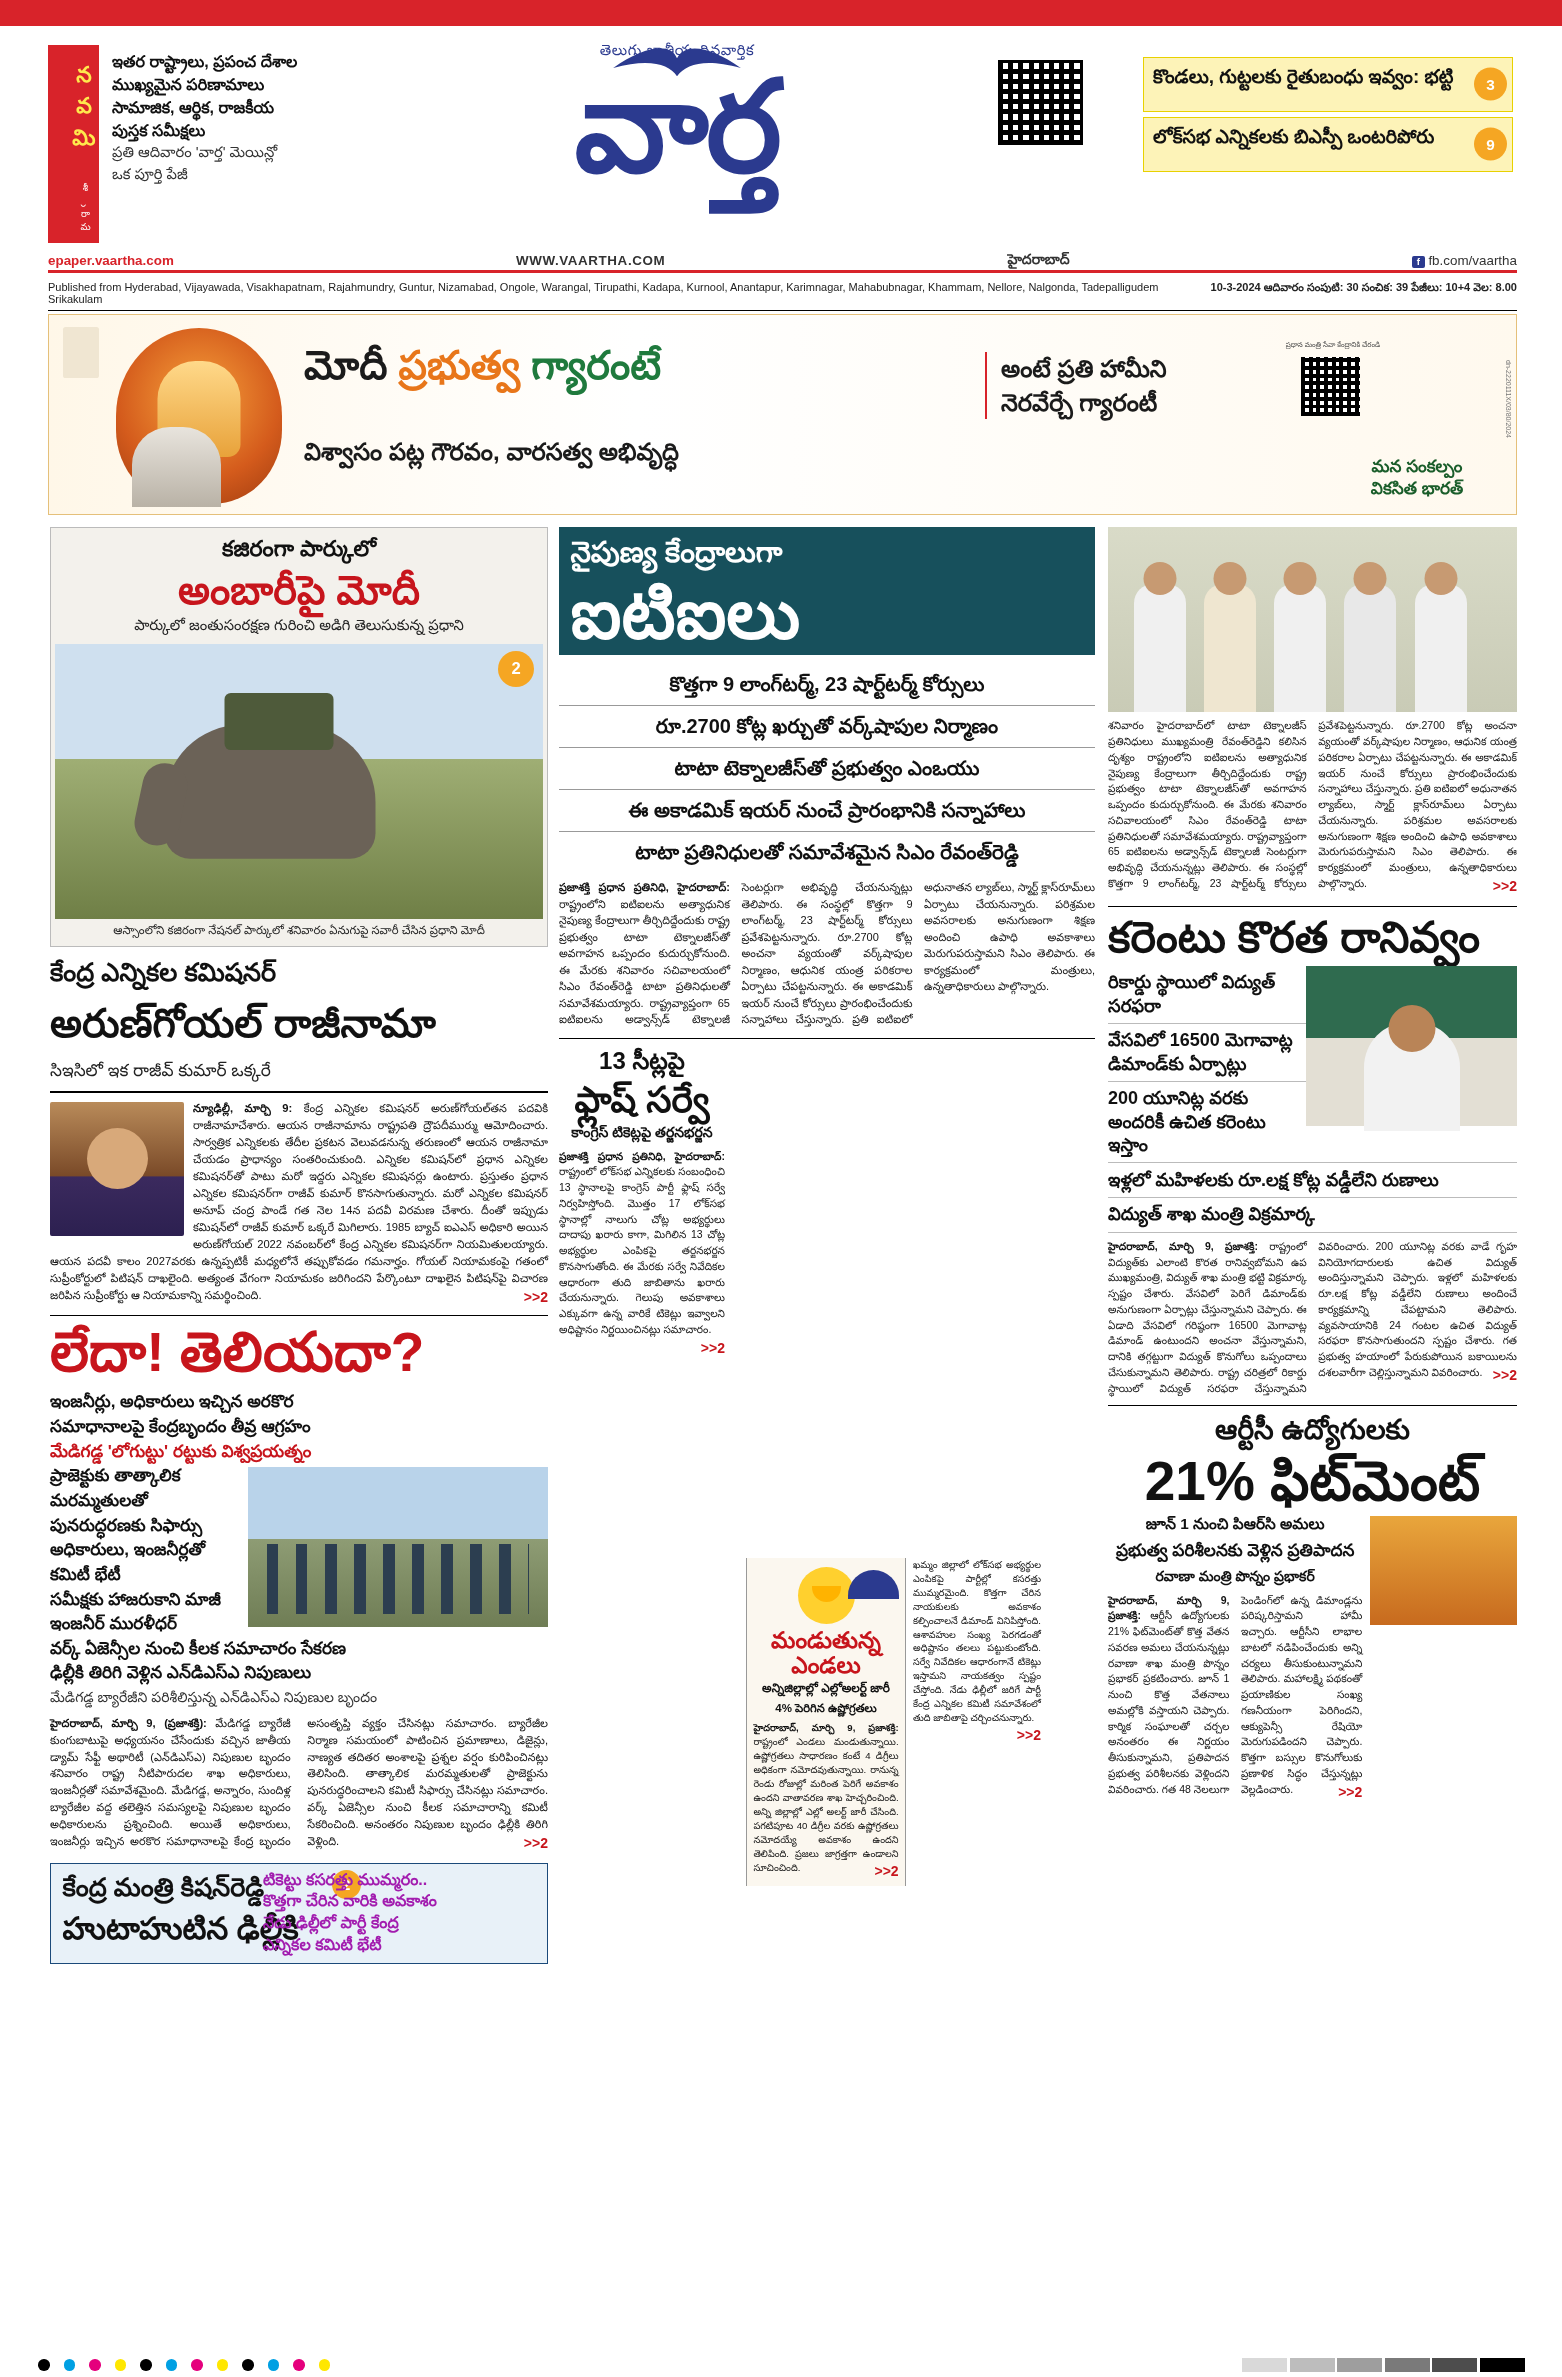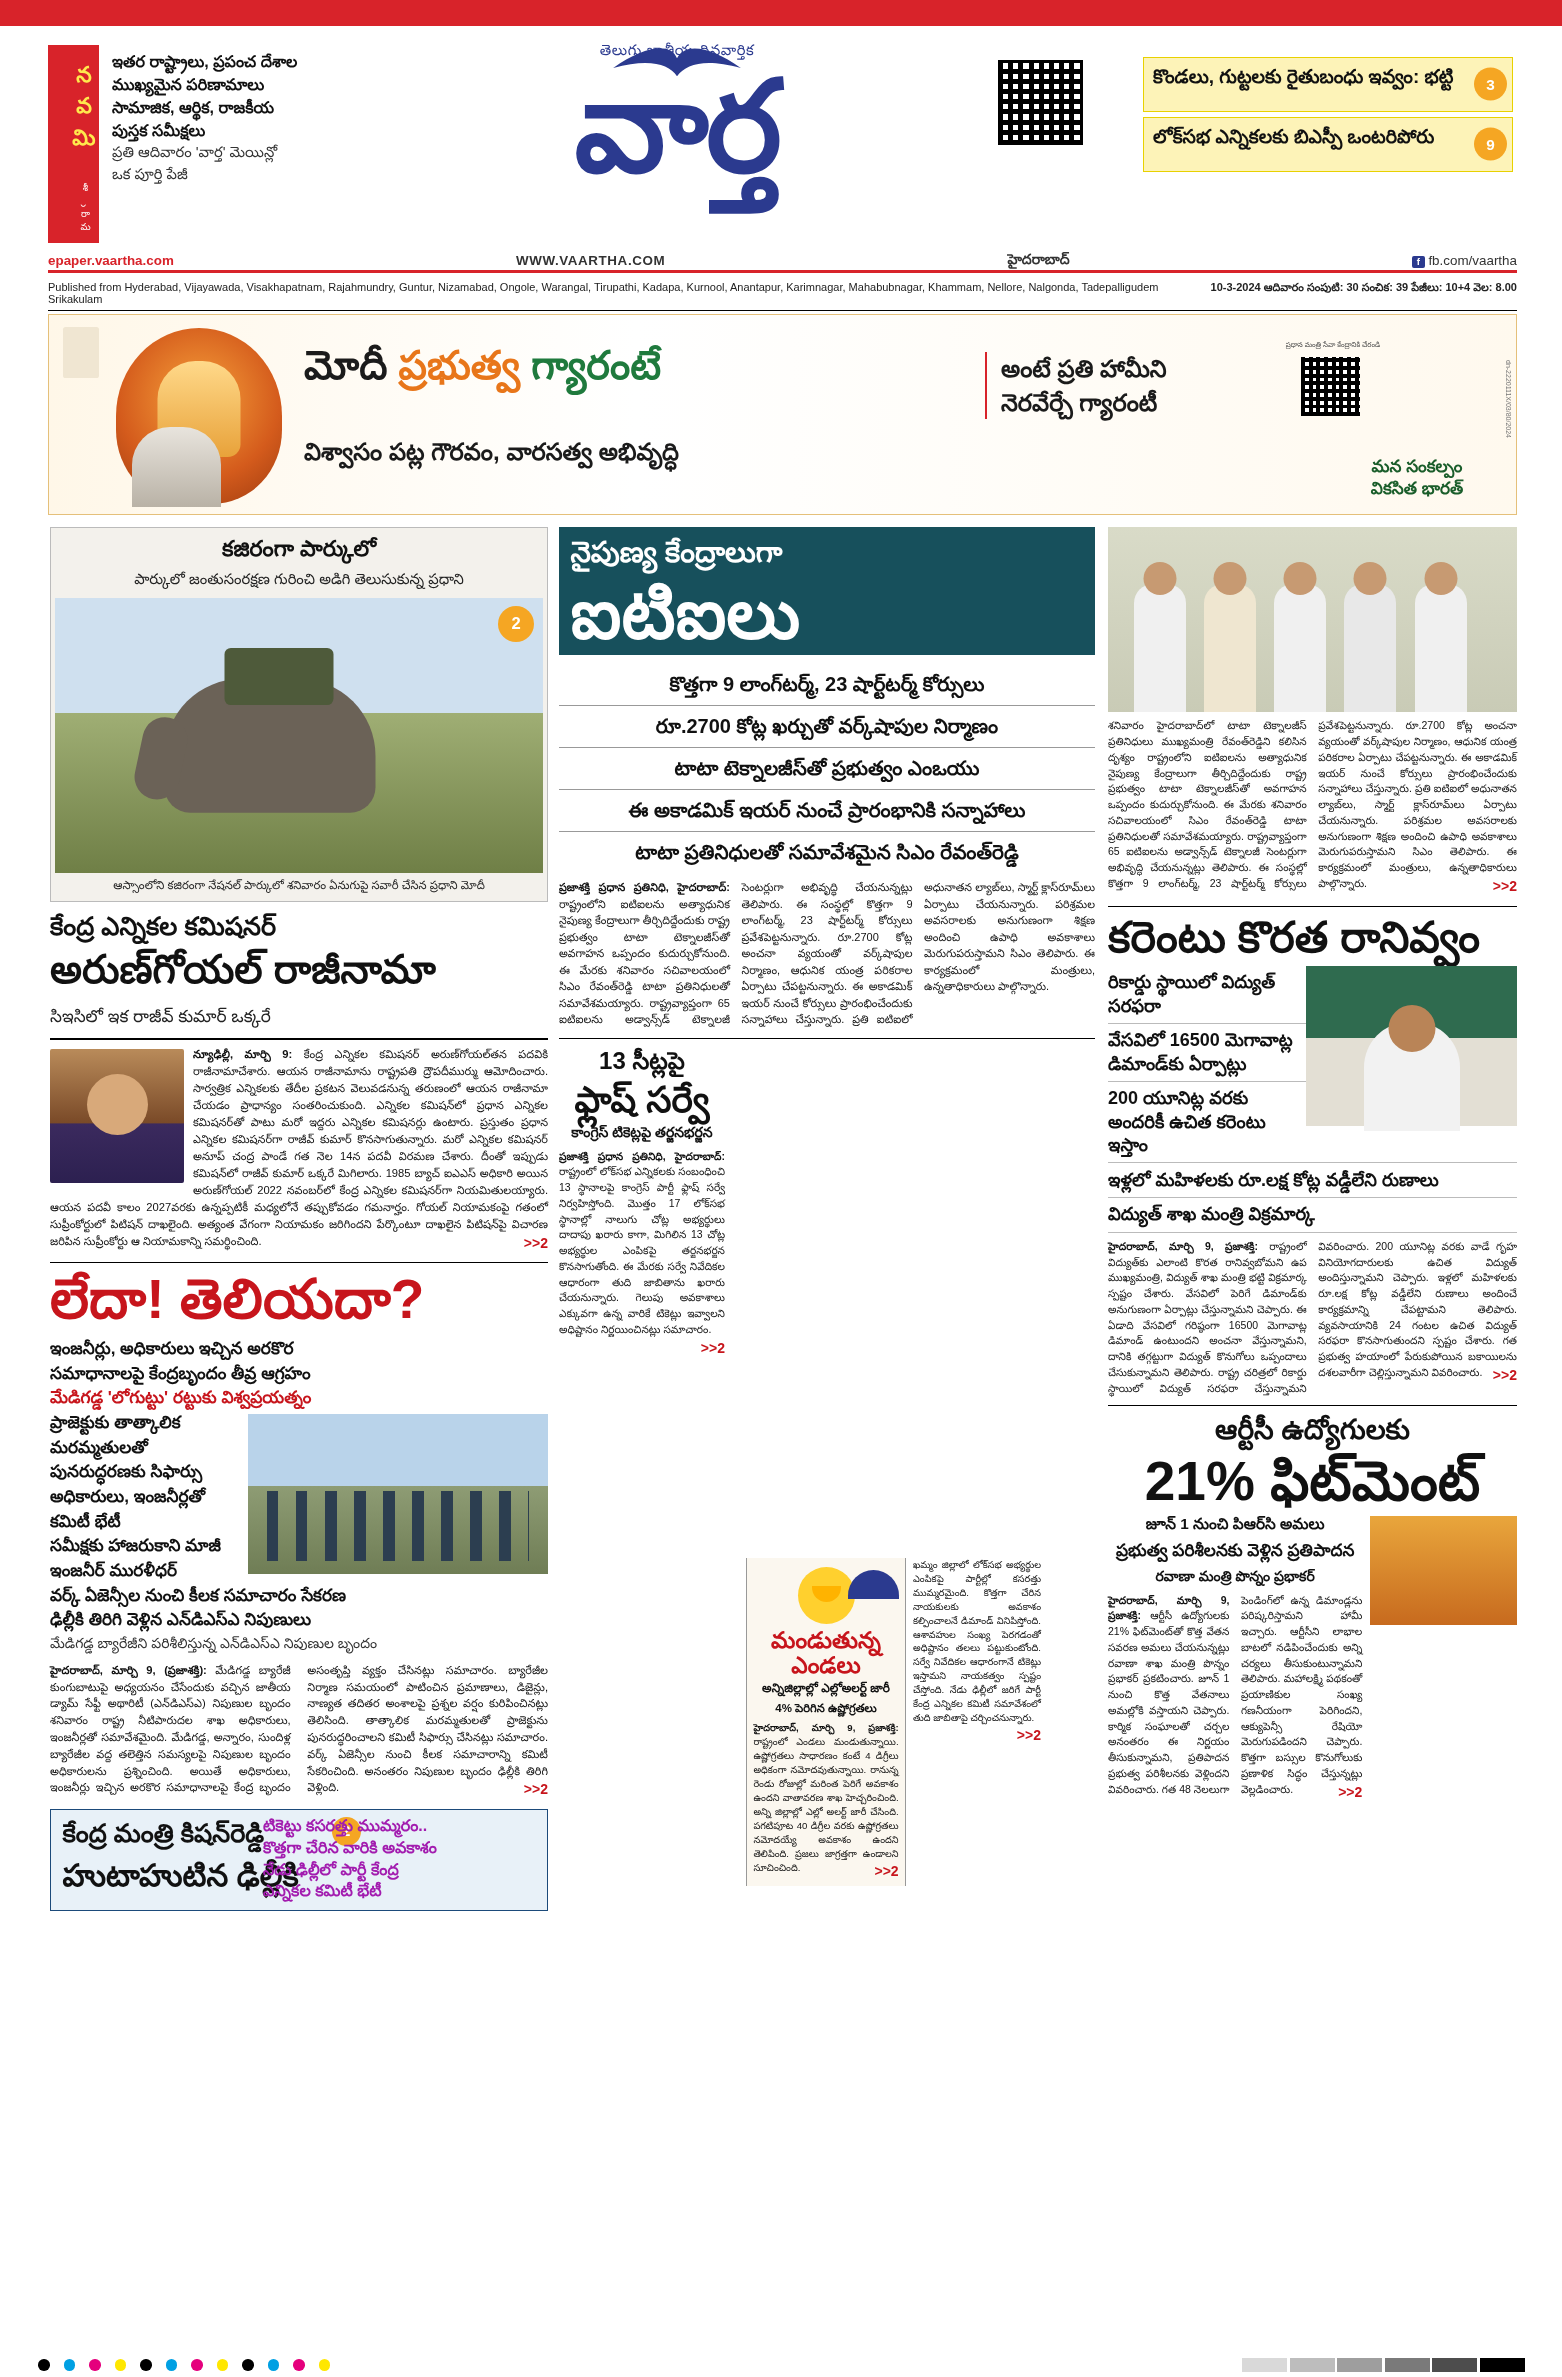--- a/index.html
+++ b/index.html
@@ -281,21 +281,21 @@
   .pc-bubble {
     position: absolute; right: 9px; top: 7.7px;
     width: 36px; height: 36px; border-radius: 50%;
     background: #f5a623; color: #fff; font-size: 16.6px; font-weight: bold;
     display:flex; align-items:center; justify-content:center;
   }
   .pc-caption { font-size: 11.5px; color: #222; padding: 2.6px 7.7px 6.4px; text-align: center;}
 
   .left-head1 { text-align: left; margin-top: 10.2px; }
   .lh1-a { font-size: 25.5px; font-weight: bold; color: #111; }
-  .lh1-b { font-size: 40px; font-weight: bold; color: #111; line-height: 1.1; margin-top: 0;}
+  .lh1-b { font-size: 40px; font-weight: bold; color: #111; line-height: 1.1; margin-top: 8px;}
   .lh1-c { font-size: 17px; color: #222; margin-top: 16px; }
   .left-rule { height: 1.9px; background: #000; margin: 7.7px 0 6.4px; }
 
   .goyal-body { position: relative; font-size: 11.2px; line-height: 1.52; color: #111; text-align: justify; }
   .goyal-photo {
     float: left;
     width: 134px; height: 134px;
     margin: 2.6px 9px 3.8px 0;
     background: linear-gradient(#b98b5a 0%, #7a4a28 55%, #3b2a5e 56%, #2c2050 100%);
     border-radius: 1.9px;
@@ -509,20 +509,21 @@
     <div class="modi-sidecode">dn-2220111X/03/80/2024</div>
   </div>
 
   <div class="content">
 
     <div class="col-left">
 
       <div class="photo-card">
         <div class="pc-head">
           <div class="pc-kicker">కజిరంగా పార్కులో</div>
+          <div class="pc-title">అంబారీపై మోదీ</div>
           <div class="pc-sub">పార్కులో జంతుసంరక్షణ గురించి అడిగి తెలుసుకున్న ప్రధాని</div>
         </div>
         <div class="pc-image">
           <div class="pc-elephant"></div>
           <div class="pc-howdah"></div>
           <div class="pc-bubble">2</div>
         </div>
         <div class="pc-caption">ఆస్సాంలోని కజిరంగా నేషనల్ పార్కులో శనివారం ఏనుగుపై సవారీ చేసిన ప్రధాని మోదీ</div>
       </div>
 

